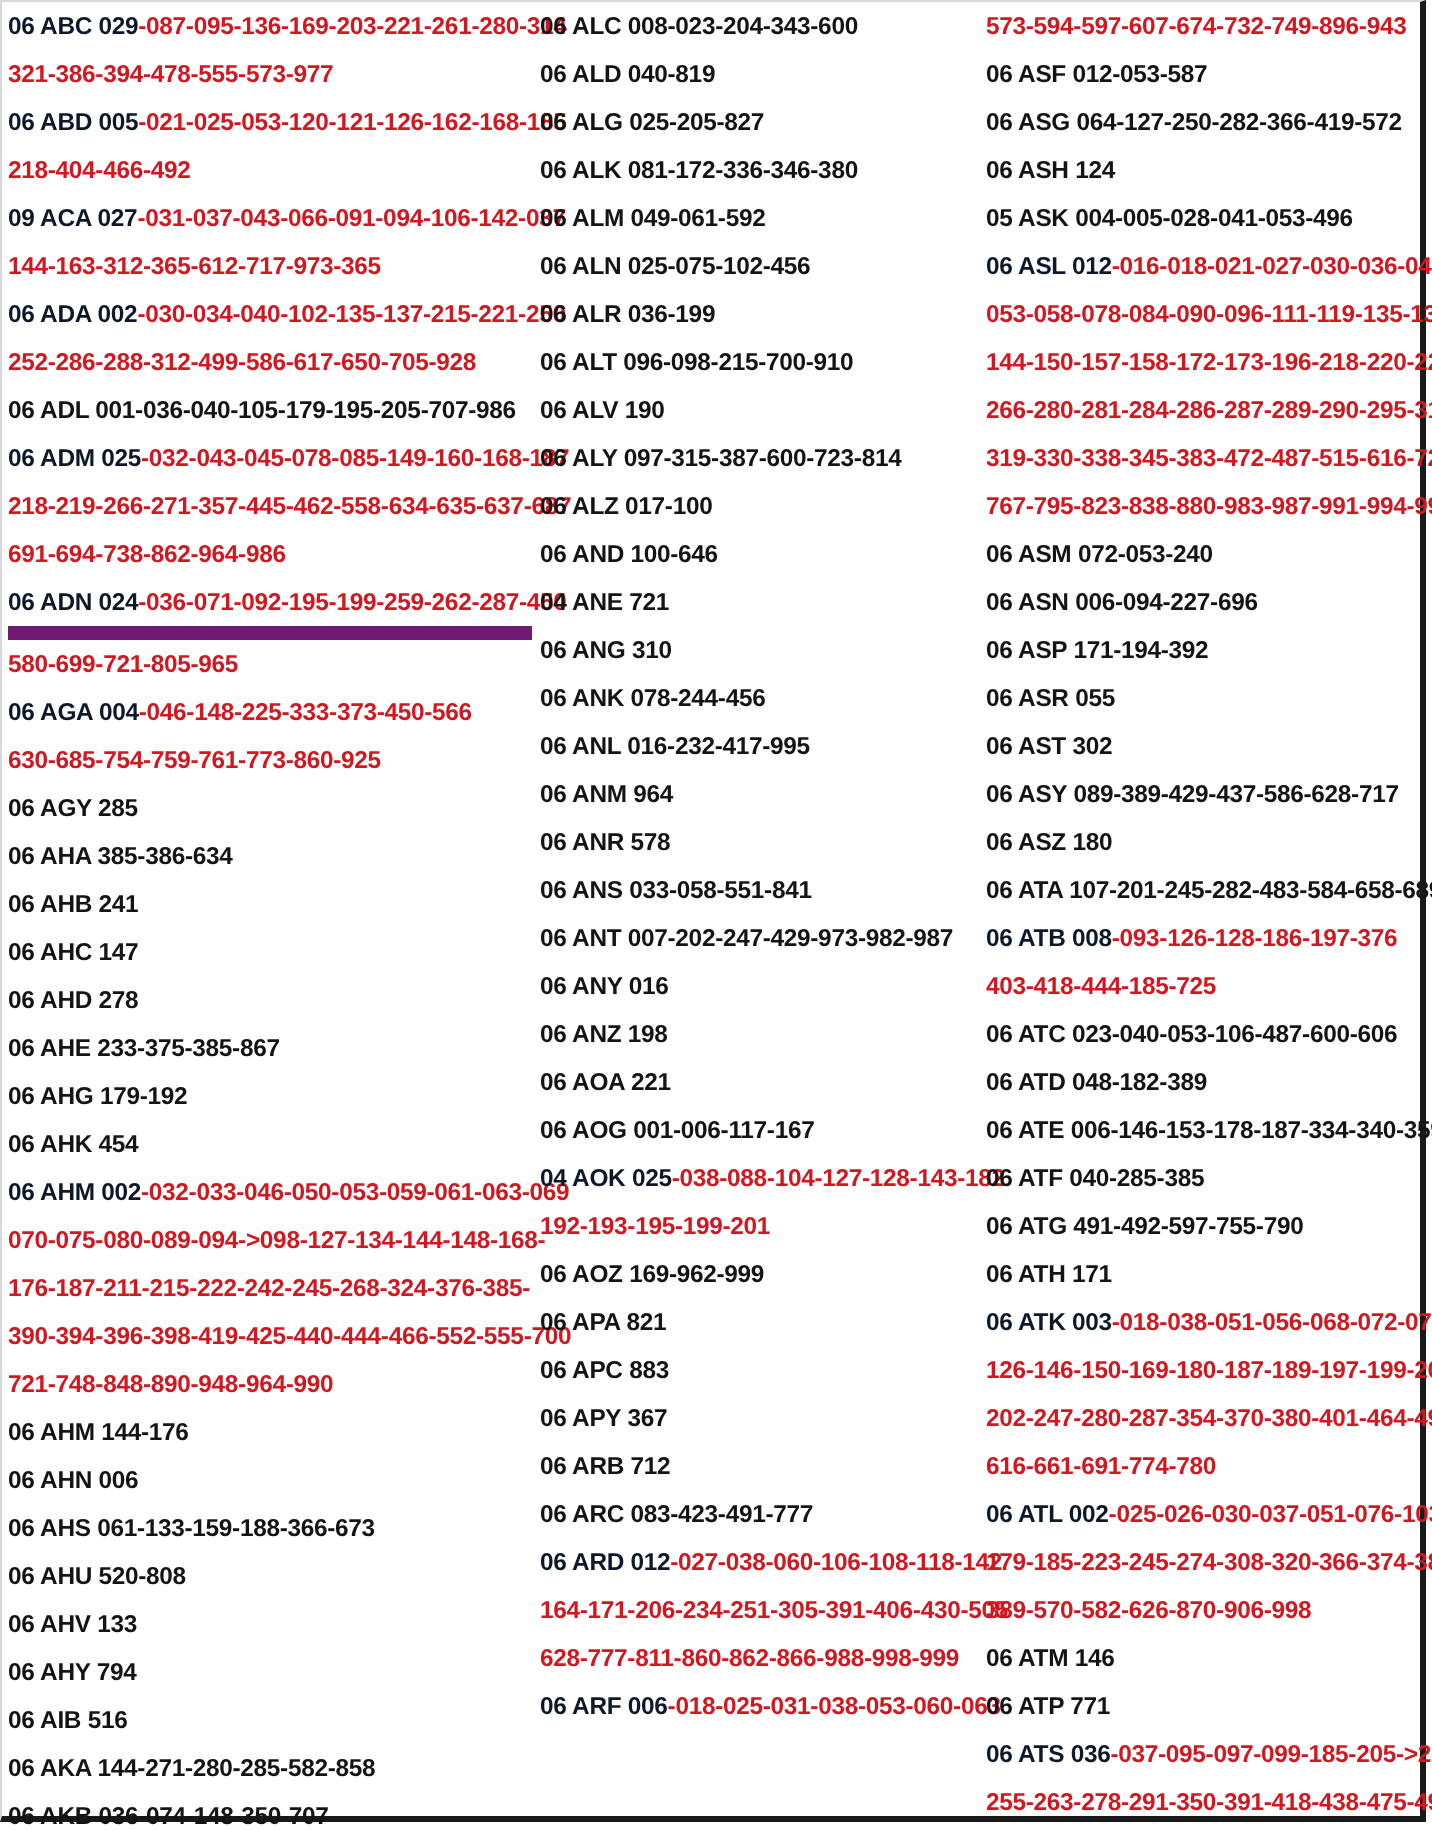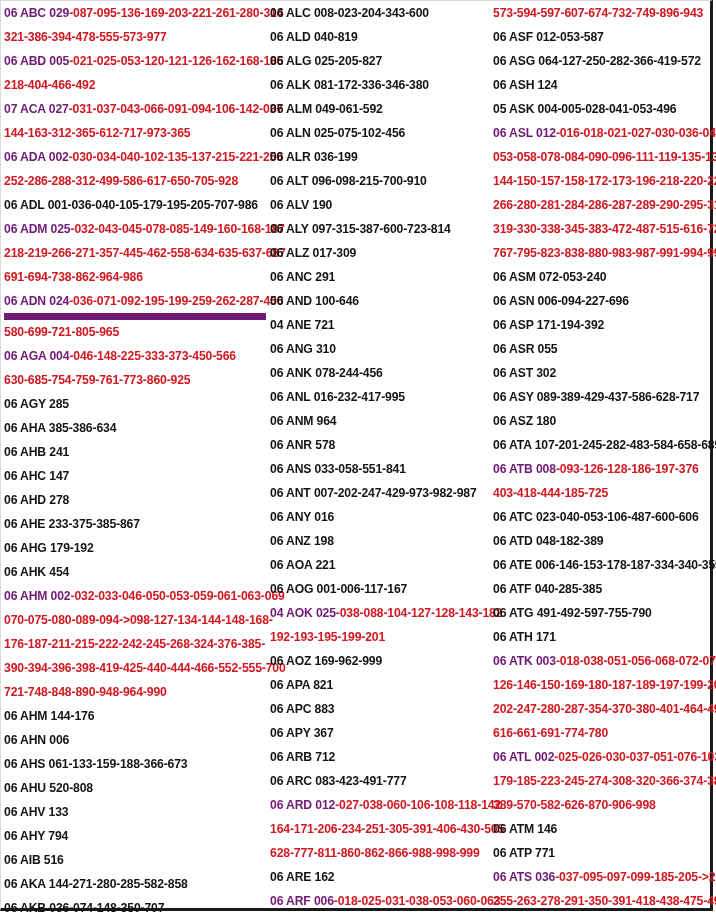--- a/index.html
+++ b/index.html
@@ -10,34 +10,34 @@
     border-top: 1px solid #d9d9d9; border-left: 1px solid #d9d9d9;
     box-sizing: border-box;
     font-family: "Liberation Sans", "DejaVu Sans", sans-serif;
     font-size: 12.2px; font-weight: bold;
   }
   .col { position: absolute; top: 0; }
   .col-1 { left: 3px; width: 262px; }
   .col-2 { left: 269px; width: 220px; }
   .col-3 { left: 492px; width: 220px; }
   .line { height: 24px; line-height: 24px; white-space: nowrap; color: #141414; letter-spacing: -0.15px; }
-  .head { color: #701a75; }
+  .head { color: #0f172a; }
   .red { color: #d1171f; }
   .sep { border-bottom: 7px solid #701a75; }
 </style>
 </head>
 <body>
 
 <div class="page">
   <div class="col col-1">
       <div class="line"><span class="head">06 ABC</span> <span class="head">029</span><span class="red">-087-095-136-169-203-221-261-280-314</span></div>
       <div class="line"><span class="red">321-386-394-478-555-573-977</span></div>
       <div class="line"><span class="head">06 ABD</span> <span class="head">005</span><span class="red">-021-025-053-120-121-126-162-168-185</span></div>
       <div class="line"><span class="red">218-404-466-492</span></div>
-      <div class="line"><span class="head">07 ACA</span> <span class="head">027</span><span class="red">-031-037-043-066-091-094-106-142-037</span></div>
+      <div class="line"><span class="head">09 ACA</span> <span class="head">027</span><span class="red">-031-037-043-066-091-094-106-142-037</span></div>
       <div class="line"><span class="red">144-163-312-365-612-717-973-365</span></div>
       <div class="line"><span class="head">06 ADA</span> <span class="head">002</span><span class="red">-030-034-040-102-135-137-215-221-250</span></div>
       <div class="line"><span class="red">252-286-288-312-499-586-617-650-705-928</span></div>
       <div class="line"><span>06 ADL</span> <span>001-036-040-105-179-195-205-707-986</span></div>
       <div class="line"><span class="head">06 ADM</span> <span class="head">025</span><span class="red">-032-043-045-078-085-149-160-168-187</span></div>
       <div class="line"><span class="red">218-219-266-271-357-445-462-558-634-635-637-687</span></div>
       <div class="line"><span class="red">691-694-738-862-964-986</span></div>
       <div class="line sep"><span class="head">06 ADN</span> <span class="head">024</span><span class="red">-036-071-092-195-199-259-262-287-450</span></div>
       <div class="line"><span class="red">580-699-721-805-965</span></div>
       <div class="line"><span class="head">06 AGA</span> <span class="head">004</span><span class="red">-046-148-225-333-373-450-566</span></div>
@@ -70,22 +70,21 @@
       <div class="line"><span>06 ALC</span> <span>008-023-204-343-600</span></div>
       <div class="line"><span>06 ALD</span> <span>040-819</span></div>
       <div class="line"><span>06 ALG</span> <span>025-205-827</span></div>
       <div class="line"><span>06 ALK</span> <span>081-172-336-346-380</span></div>
       <div class="line"><span>06 ALM</span> <span>049-061-592</span></div>
       <div class="line"><span>06 ALN</span> <span>025-075-102-456</span></div>
       <div class="line"><span>06 ALR</span> <span>036-199</span></div>
       <div class="line"><span>06 ALT</span> <span>096-098-215-700-910</span></div>
       <div class="line"><span>06 ALV</span> <span>190</span></div>
       <div class="line"><span>06 ALY</span> <span>097-315-387-600-723-814</span></div>
-      <div class="line"><span>06 ALZ</span> <span>017-309</span></div>
-      <div class="line"><span>06 ANC</span> <span>291</span></div>
+      <div class="line"><span>06 ALZ</span> <span>017-100</span></div>
       <div class="line"><span>06 AND</span> <span>100-646</span></div>
       <div class="line"><span>04 ANE</span> <span>721</span></div>
       <div class="line"><span>06 ANG</span> <span>310</span></div>
       <div class="line"><span>06 ANK</span> <span>078-244-456</span></div>
       <div class="line"><span>06 ANL</span> <span>016-232-417-995</span></div>
       <div class="line"><span>06 ANM</span> <span>964</span></div>
       <div class="line"><span>06 ANR</span> <span>578</span></div>
       <div class="line"><span>06 ANS</span> <span>033-058-551-841</span></div>
       <div class="line"><span>06 ANT</span> <span>007-202-247-429-973-982-987</span></div>
       <div class="line"><span>06 ANY</span> <span>016</span></div>
@@ -96,21 +95,20 @@
       <div class="line"><span class="red">192-193-195-199-201</span></div>
       <div class="line"><span>06 AOZ</span> <span>169-962-999</span></div>
       <div class="line"><span>06 APA</span> <span>821</span></div>
       <div class="line"><span>06 APC</span> <span>883</span></div>
       <div class="line"><span>06 APY</span> <span>367</span></div>
       <div class="line"><span>06 ARB</span> <span>712</span></div>
       <div class="line"><span>06 ARC</span> <span>083-423-491-777</span></div>
       <div class="line"><span class="head">06 ARD</span> <span class="head">012</span><span class="red">-027-038-060-106-108-118-142</span></div>
       <div class="line"><span class="red">164-171-206-234-251-305-391-406-430-505</span></div>
       <div class="line"><span class="red">628-777-811-860-862-866-988-998-999</span></div>
-      <div class="line"><span>06 ARE</span> <span>162</span></div>
       <div class="line"><span class="head">06 ARF</span> <span class="head">006</span><span class="red">-018-025-031-038-053-060-063</span></div>
       <div class="line"></div>
     </div>
   <div class="col col-3">
       <div class="line"><span class="red">573-594-597-607-674-732-749-896-943</span></div>
       <div class="line"><span>06 ASF</span> <span>012-053-587</span></div>
       <div class="line"><span>06 ASG</span> <span>064-127-250-282-366-419-572</span></div>
       <div class="line"><span>06 ASH</span> <span>124</span></div>
       <div class="line"><span>05 ASK</span> <span>004-005-028-041-053-496</span></div>
       <div class="line"><span class="head">06 ASL</span> <span class="head">012</span><span class="red">-016-018-021-027-030-036-046</span></div>

